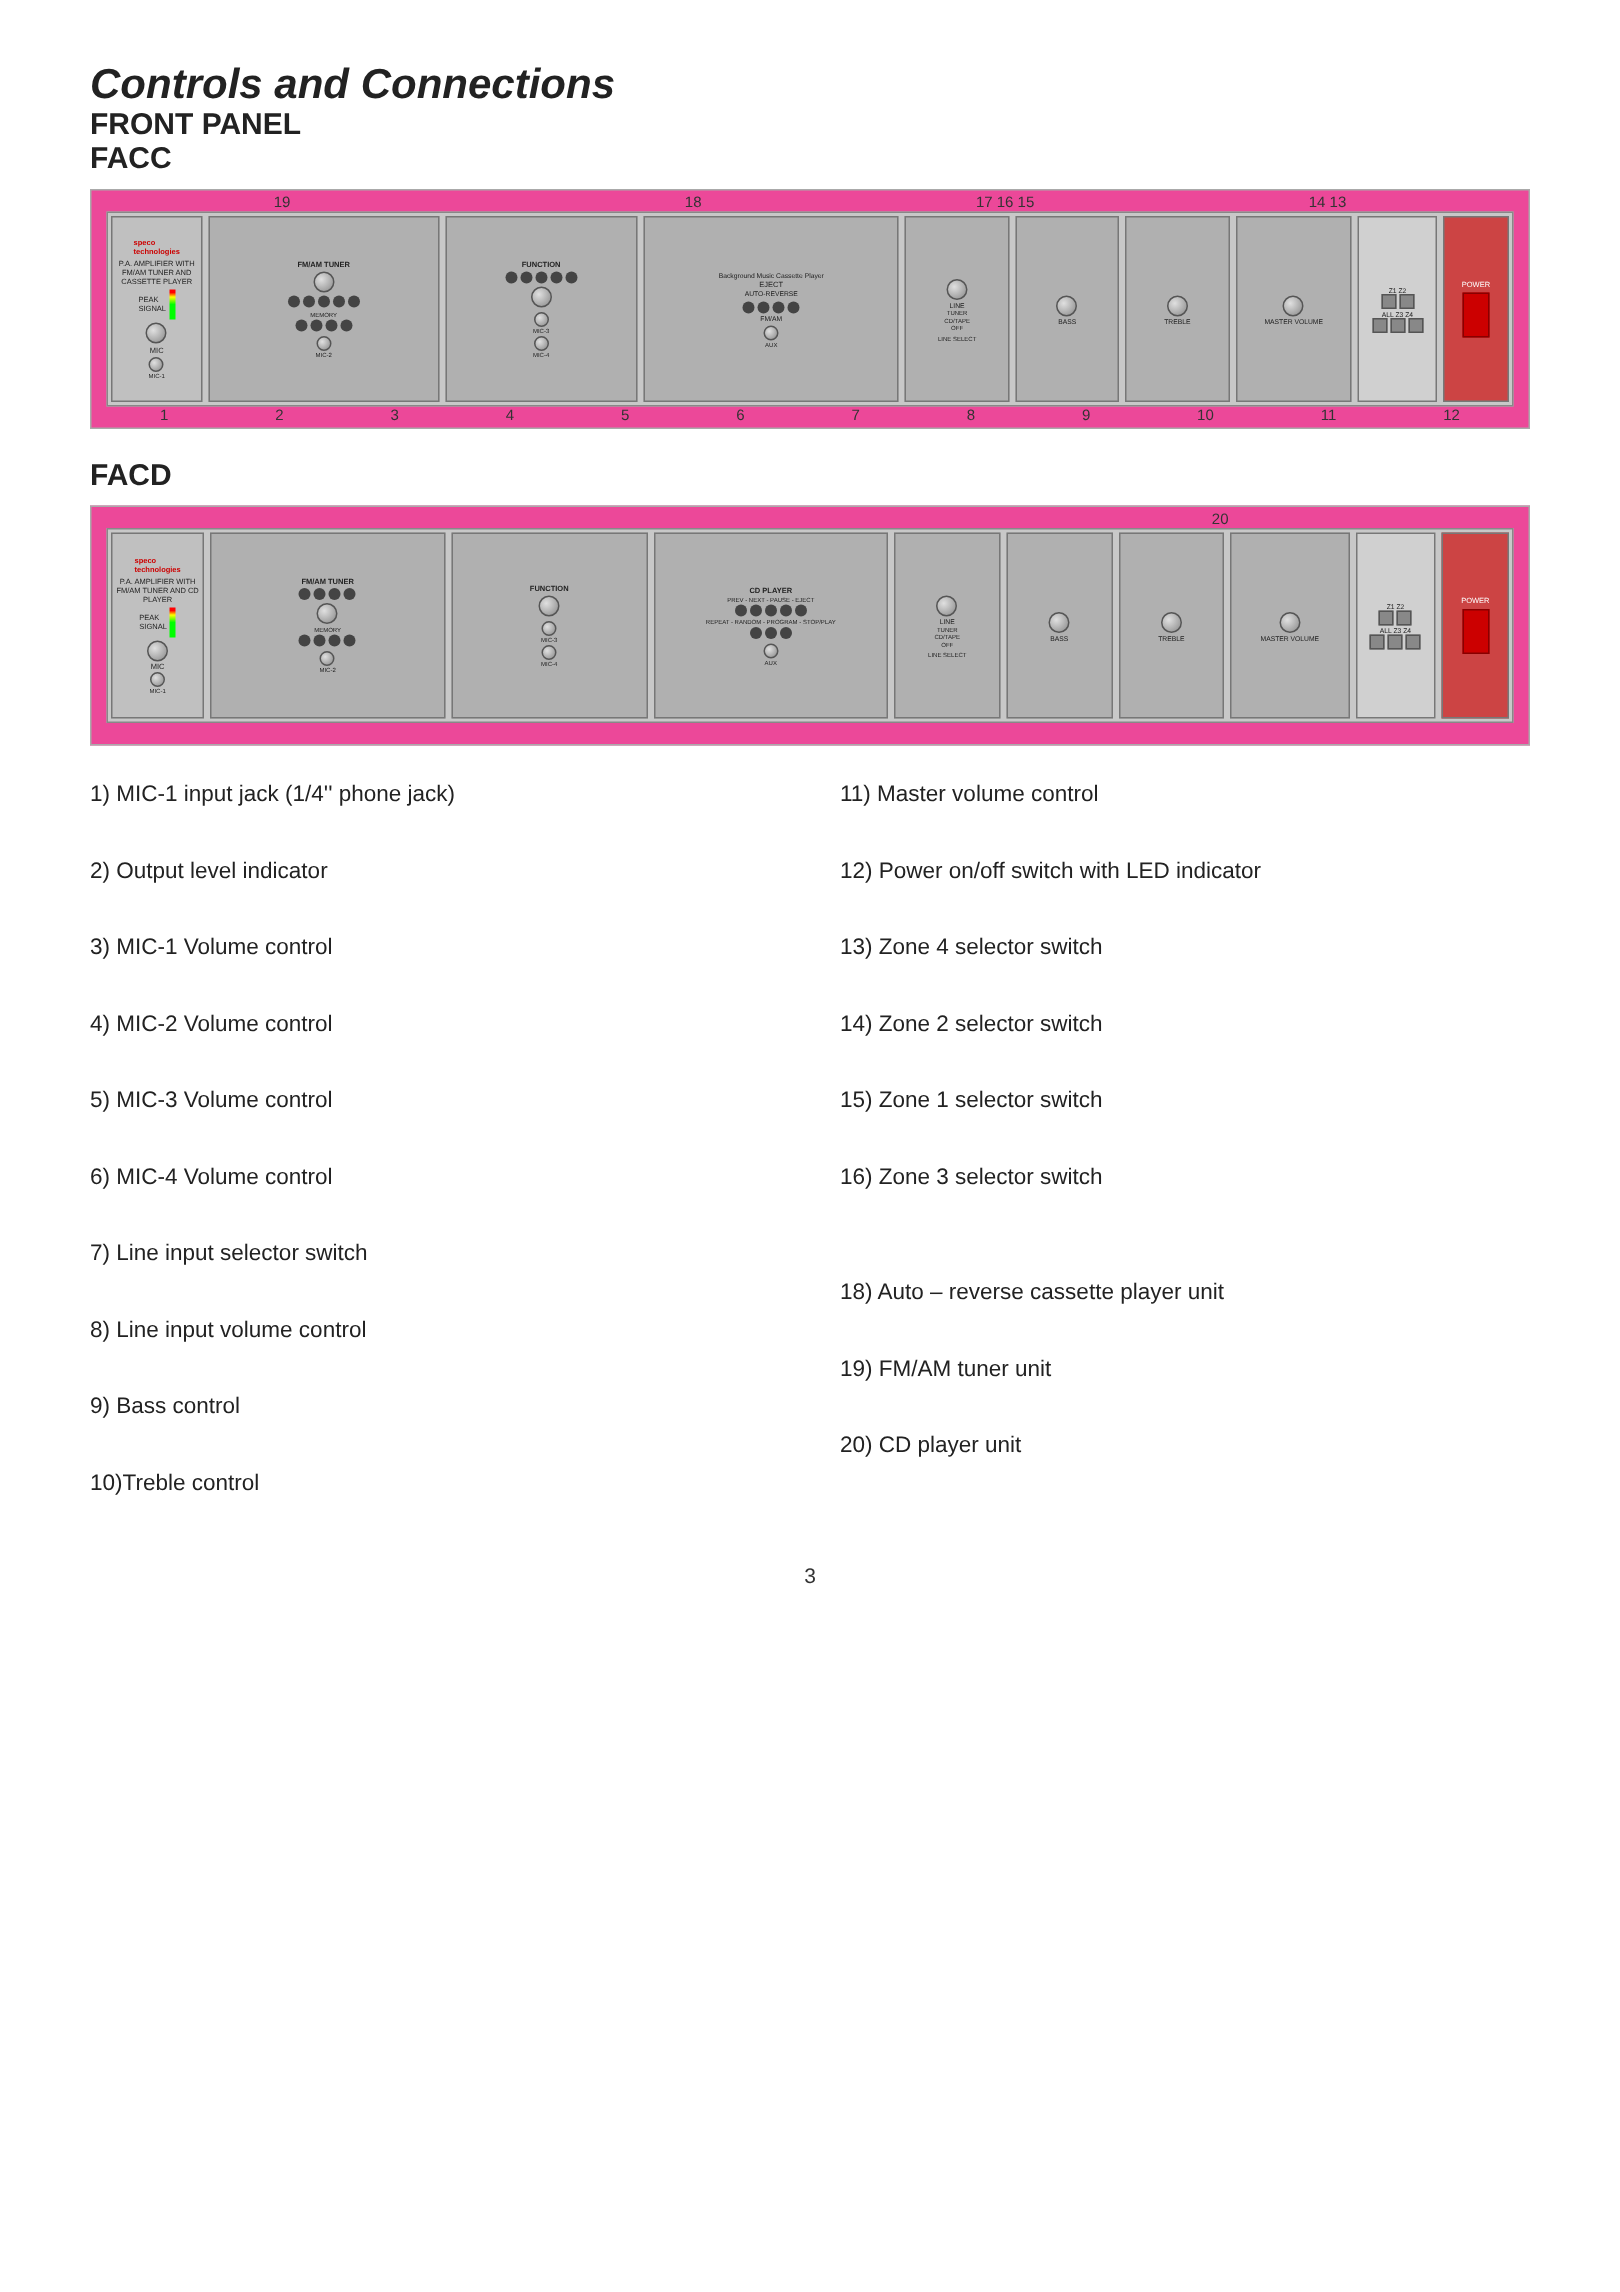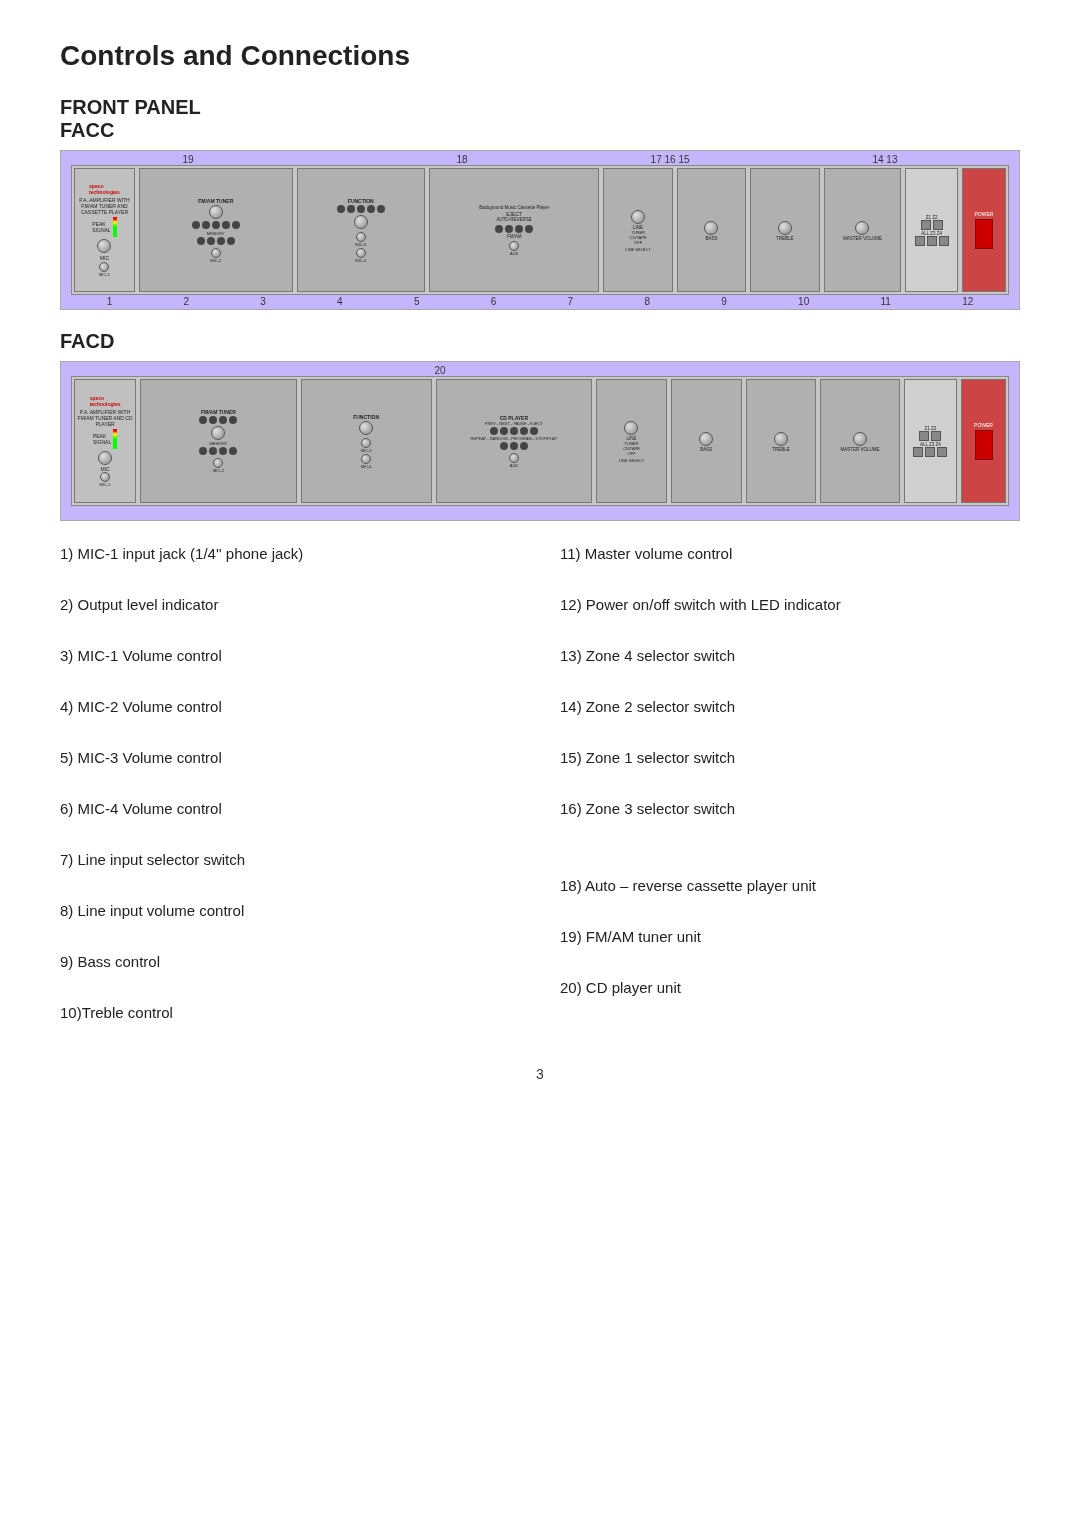--- a/index.html
+++ b/index.html
@@ -7,30 +7,30 @@
       background: #fff;
       font-family: Arial, sans-serif;
       width: 1080px;
       min-height: 1528px;
       padding: 40px 60px;
       color: #222;
     }
     h1 {
       font-size: 28px;
       font-weight: bold;
-      margin-bottom: 24px;
+      font-style: italic;
     }
     h2 {
       font-size: 20px;
       font-weight: bold;
       margin-bottom: 8px;
     }
     .panel-diagram {
       border: 1px solid #aaa;
-      background: #c4b5fd;
+      background: #ec4899;
       width: 100%;
       height: 160px;
       margin-bottom: 6px;
       position: relative;
       overflow: hidden;
     }
     .panel-inner {
       background: #c8c8c8;
       border: 1px solid #888;
       position: absolute;
@@ -270,21 +270,21 @@
       <span>12</span>
     </div>
   </div>
 </div>
 
 <div class="diagram-wrapper">
   <h2>FACD</h2>
 
   <div class="panel-diagram">
 
-    <div style="position:absolute;top:3px;left:0;right:0;text-align:center;font-size:10px;color:#333;padding-right:200px;">
+    <div style="position:absolute;top:3px;left:0;right:0;text-align:right;font-size:10px;color:#333;padding-right:200px;">
       <span>20</span>
     </div>
 
     <div class="panel-inner">
 
       <div class="device-block logo-block">
         <div class="speco-logo">speco<br>technologies</div>
         <div style="font-size:5px;text-align:center;">P.A. AMPLIFIER WITH FM/AM TUNER AND CD PLAYER</div>
         <div style="display:flex;align-items:center;gap:2px;margin-top:2px;">
           <div style="font-size:5px;">PEAK<br>SIGNAL</div>

